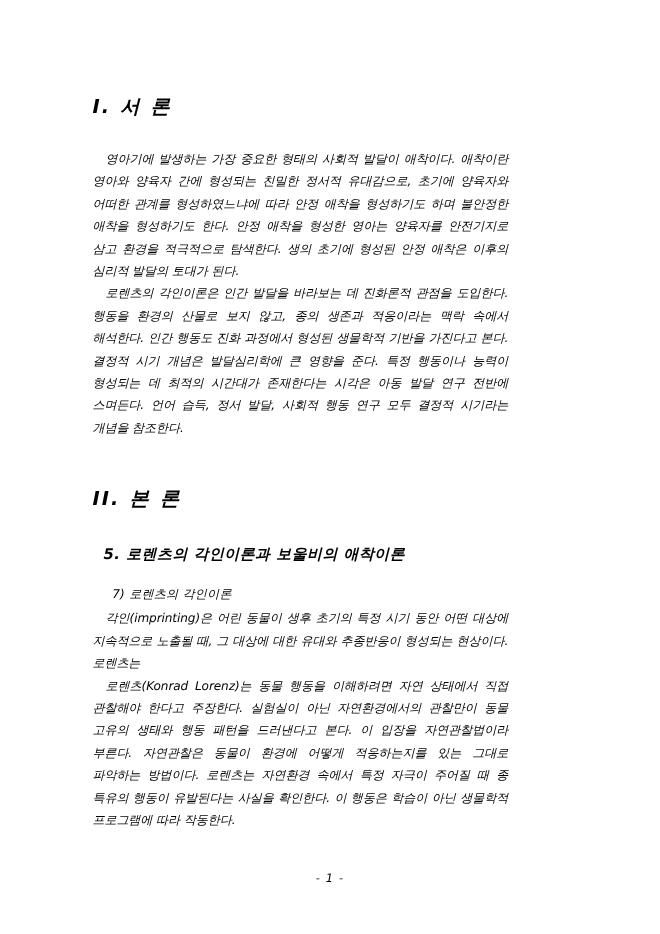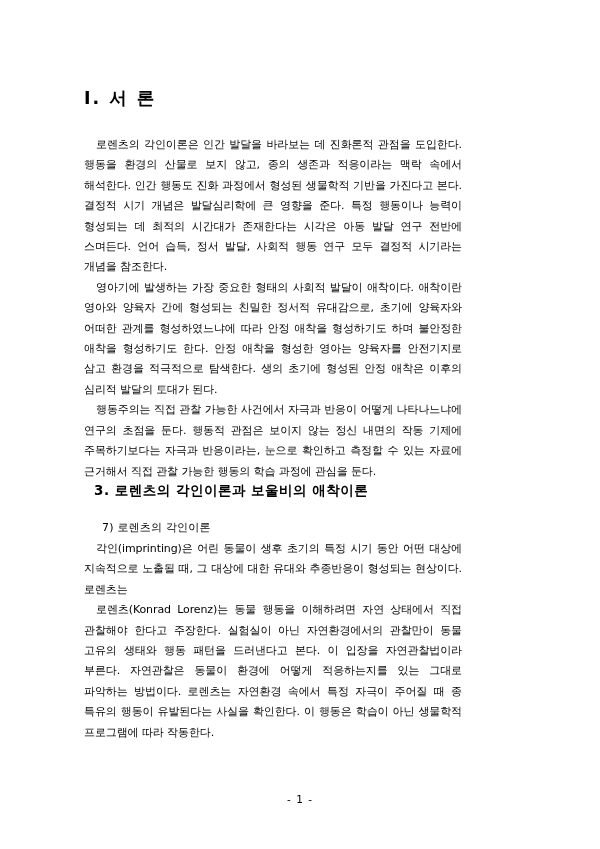--- a/index.html
+++ b/index.html
@@ -14,20 +14,21 @@
     color: #000000;
     position: relative;
     overflow: hidden;
   }
   .page {
     position: relative;
     width: 540px;
     height: 849px;
     box-sizing: border-box;
     padding: 88px 78px 44px 84px;
+    font-style: italic;
   }
   h1.chapter {
     font-size: 17.5px;
     font-weight: bold;
     letter-spacing: 2px;
     margin: 0 0 26px 0;
     line-height: 1.2;
   }
   h1.chapter.second {
     margin-top: 44px;
@@ -74,27 +75,27 @@
   }
 </style>
 </head>
 <body>
 
 <div class="page">
 
   <h1 class="chapter">I.  서  론</h1>
 
   <div class="block">
+    <p class="body">영아기에 발생하는 가장 중요한 형태의 사회적 발달이 애착이다. 애착이란 영아와 양육자 간에 형성되는 친밀한 정서적 유대감으로, 초기에 양육자와 어떠한 관계를 형성하였느냐에 따라 안정 애착을 형성하기도 하며 불안정한 애착을 형성하기도 한다. 안정 애착을 형성한 영아는 양육자를 안전기지로 삼고 환경을 적극적으로 탐색한다. 생의 초기에 형성된 안정 애착은 이후의 심리적 발달의 토대가 된다.</p>
     <p class="body">로렌츠의 각인이론은 인간 발달을 바라보는 데 진화론적 관점을 도입한다. 행동을 환경의 산물로 보지 않고, 종의 생존과 적응이라는 맥락 속에서 해석한다. 인간 행동도 진화 과정에서 형성된 생물학적 기반을 가진다고 본다. 결정적 시기 개념은 발달심리학에 큰 영향을 준다. 특정 행동이나 능력이 형성되는 데 최적의 시간대가 존재한다는 시각은 아동 발달 연구 전반에 스며든다. 언어 습득, 정서 발달, 사회적 행동 연구 모두 결정적 시기라는 개념을 참조한다.</p>
-    <p class="body">영아기에 발생하는 가장 중요한 형태의 사회적 발달이 애착이다. 애착이란 영아와 양육자 간에 형성되는 친밀한 정서적 유대감으로, 초기에 양육자와 어떠한 관계를 형성하였느냐에 따라 안정 애착을 형성하기도 하며 불안정한 애착을 형성하기도 한다. 안정 애착을 형성한 영아는 양육자를 안전기지로 삼고 환경을 적극적으로 탐색한다. 생의 초기에 형성된 안정 애착은 이후의 심리적 발달의 토대가 된다.</p>
-    <p class="body">행동주의는 직접 관찰 가능한 사건에서 자극과 반응이 어떻게 나타나느냐에 연구의 초점을 둔다. 행동적 관점은 보이지 않는 정신 내면의 작동 기제에 주목하기보다는 자극과 반응이라는, 눈으로 확인하고 측정할 수 있는 자료에 근거해서 직접 관찰 가능한 행동의 학습 과정에 관심을 둔다.</p>
   </div>
 
+  <h1 class="chapter second">II.  본  론</h1>
 
-  <h2 class="section">3. 로렌츠의 각인이론과 보울비의 애착이론</h2>
+  <h2 class="section">5. 로렌츠의 각인이론과 보울비의 애착이론</h2>
 
   <h3 class="subsection">7) 로렌츠의 각인이론</h3>
 
   <div class="block">
     <p class="body">각인(imprinting)은 어린 동물이 생후 초기의 특정 시기 동안 어떤 대상에 지속적으로 노출될 때, 그 대상에 대한 유대와 추종반응이 형성되는 현상이다. 로렌츠는</p>
     <p class="body">로렌츠(Konrad Lorenz)는 동물 행동을 이해하려면 자연 상태에서 직접 관찰해야 한다고 주장한다. 실험실이 아닌 자연환경에서의 관찰만이 동물 고유의 생태와 행동 패턴을 드러낸다고 본다. 이 입장을 자연관찰법이라 부른다. 자연관찰은 동물이 환경에 어떻게 적응하는지를 있는 그대로 파악하는 방법이다. 로렌츠는 자연환경 속에서 특정 자극이 주어질 때 종 특유의 행동이 유발된다는 사실을 확인한다. 이 행동은 학습이 아닌 생물학적 프로그램에 따라 작동한다.</p>
   </div>
 
   <div class="footer">- 1 -</div>
 </div>

